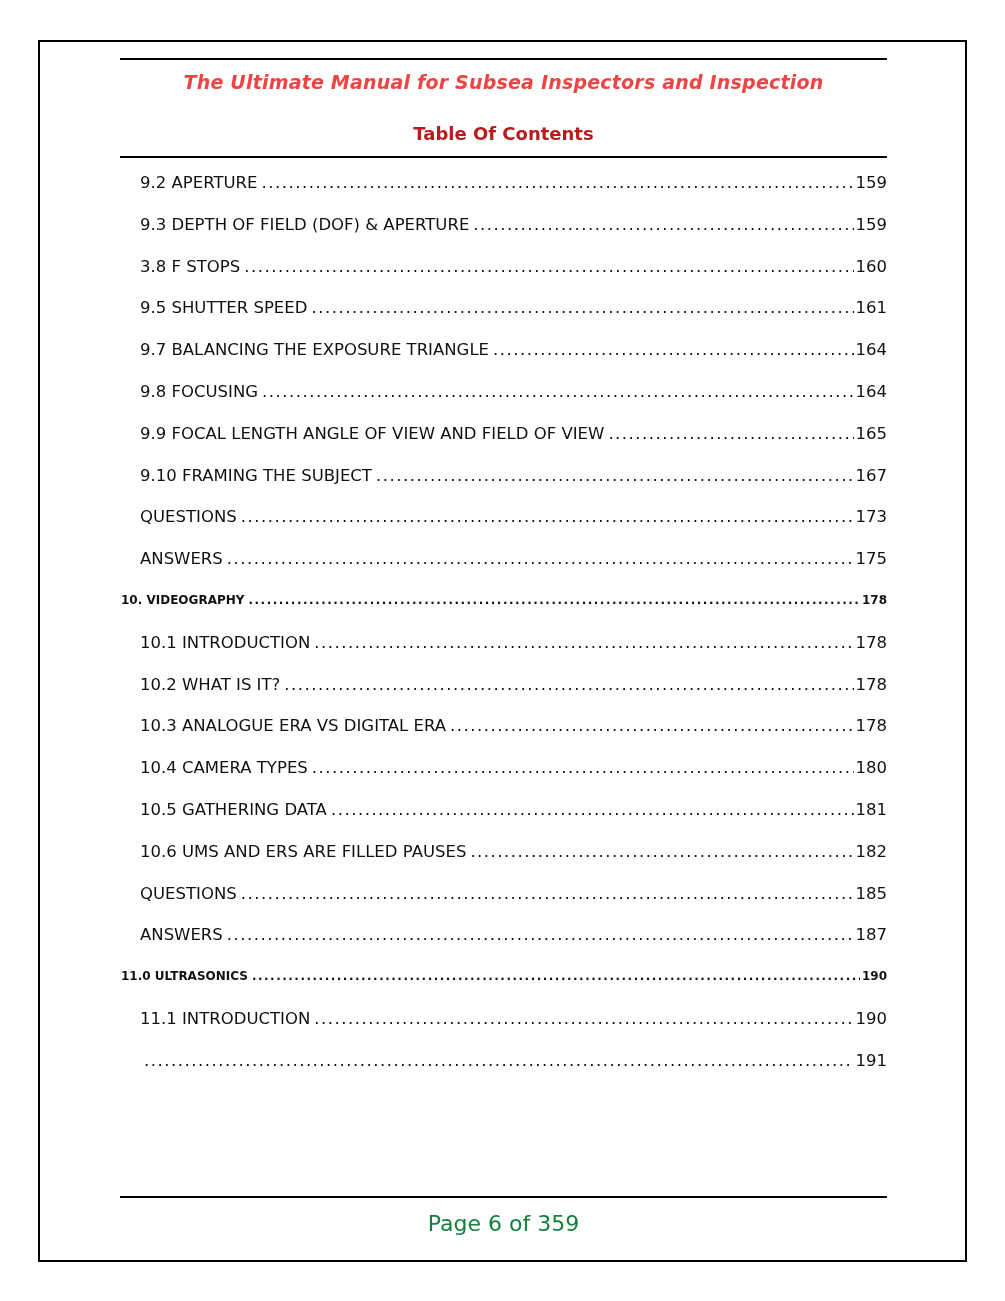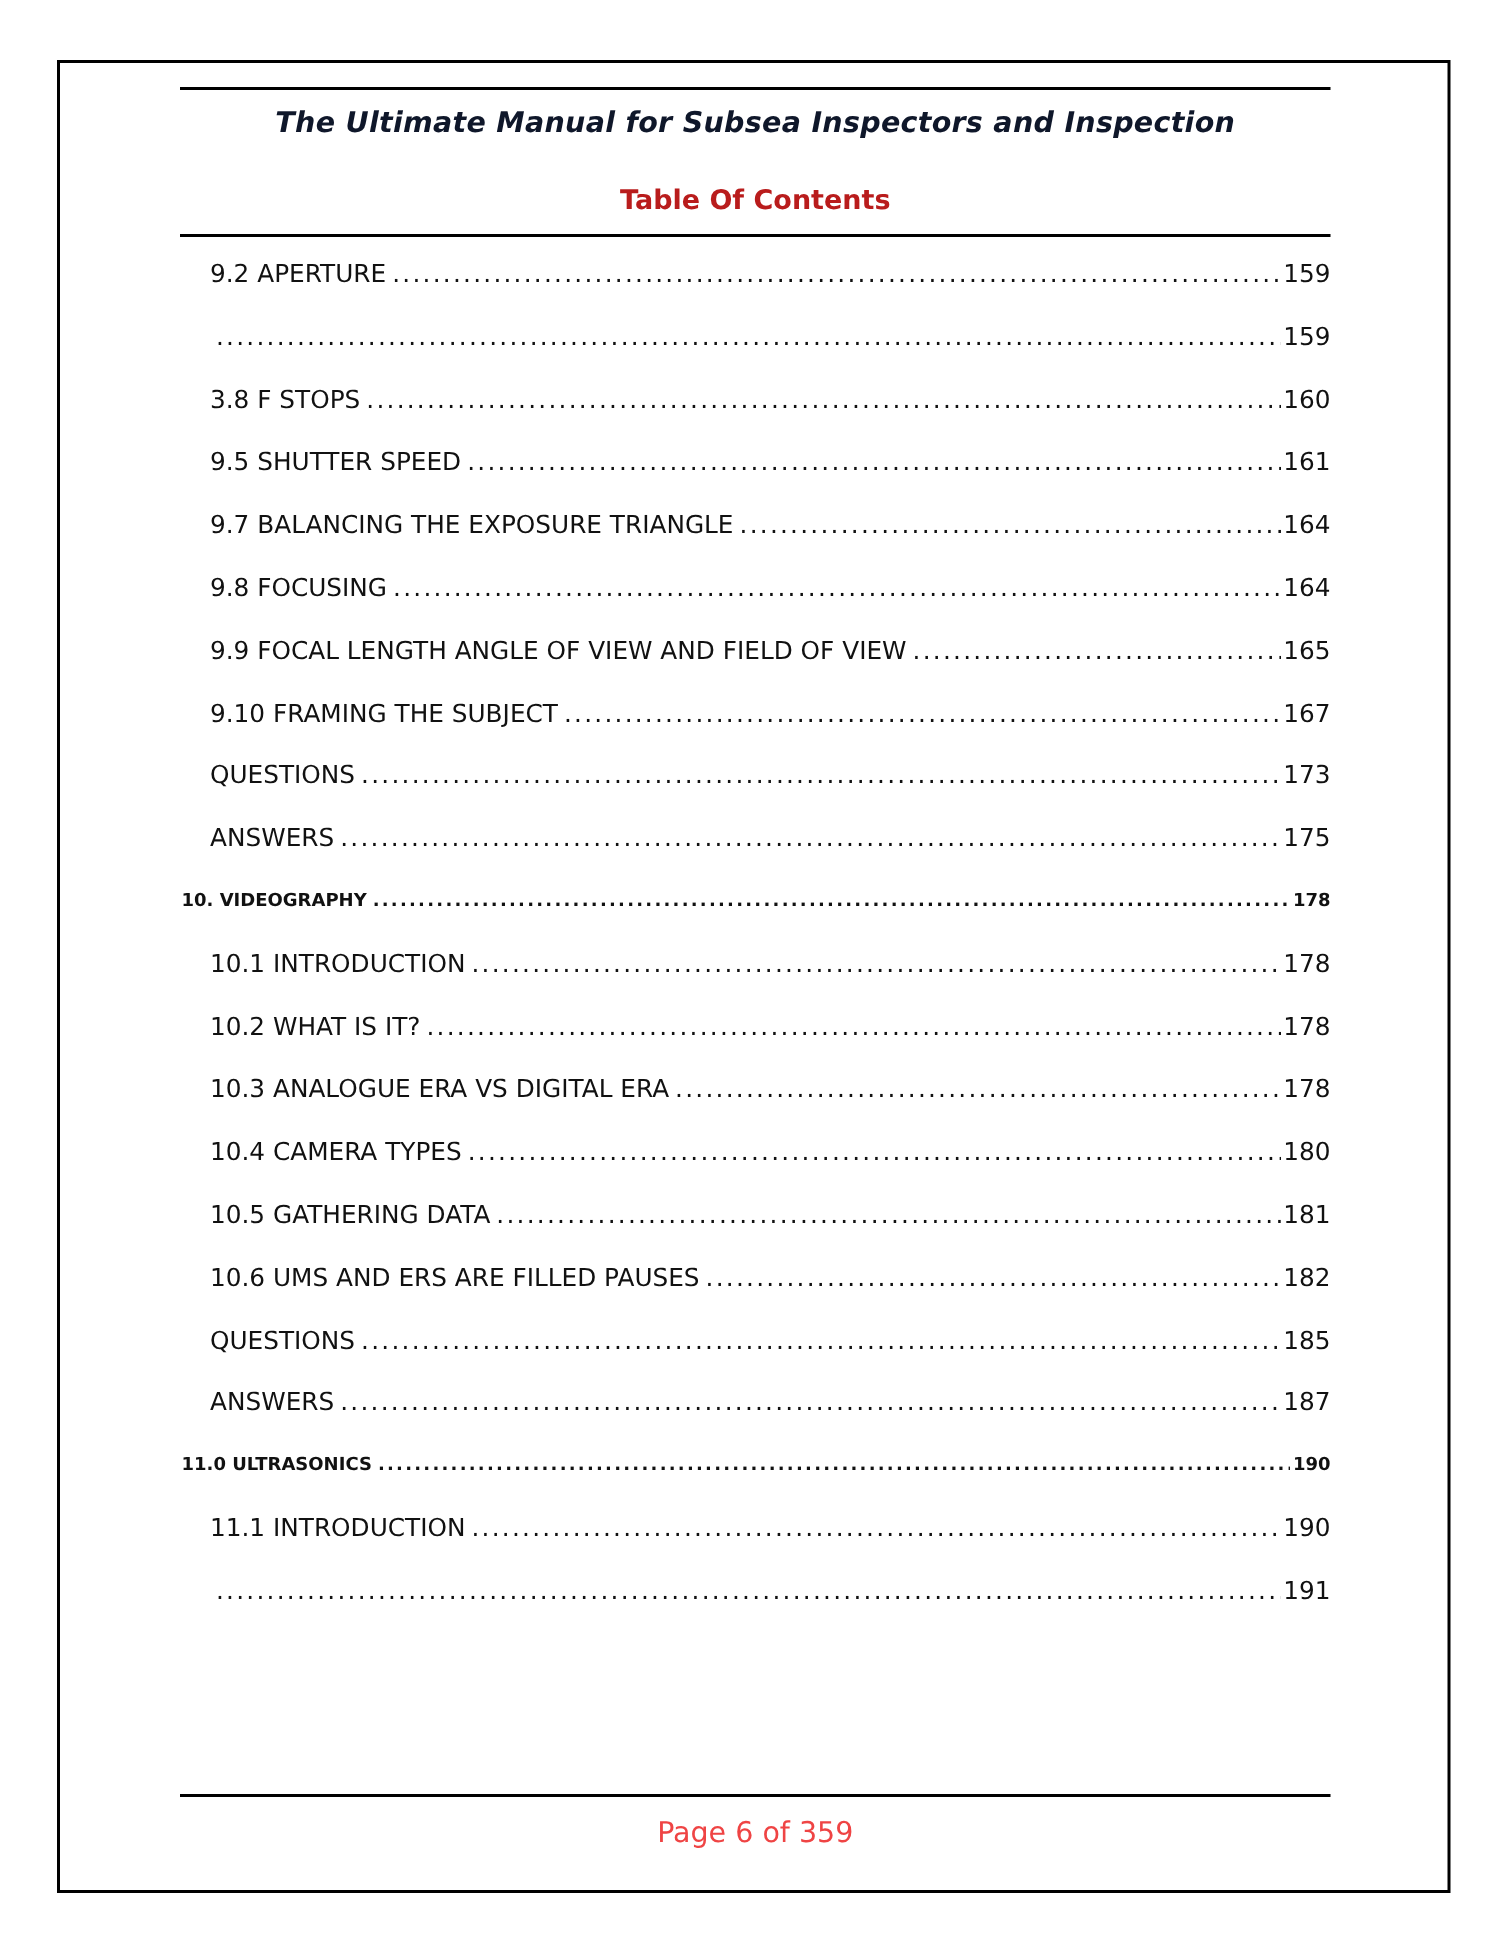--- a/index.html
+++ b/index.html
@@ -78,41 +78,42 @@
     white-space: nowrap;
   }
   .footer {
     position: absolute;
     left: 80px; right: 78px;
     top: 1154px;
   }
   .footer-label {
     margin-top: 13px;
     text-align: center;
-    font-size: 19px;
-    color: #ef4444;
+    font-size: 22px;
+    color: #15803d;
   }
 </style>
 </head>
 <body>
 
 <div class="page">
   <div class="content">
     <div class="rule rule-top"></div>
-    <h1 class="doc-title" style="color: #0f172a;">The Ultimate Manual for Subsea Inspectors and Inspection</h1>
+    <h1 class="doc-title" style="color: #ef4444;">The Ultimate Manual for Subsea Inspectors and Inspection</h1>
     <h2 class="toc-heading">Table Of Contents</h2>
     <div class="rule"></div>
     <div class="toc" id="toc-list">
   <div class="toc-row">
     <span class="toc-label">9.2 APERTURE</span>
     <span class="toc-leader"></span>
     <span class="toc-page">159</span>
   </div>
 
   <div class="toc-row">
+    <span class="toc-label">9.3 DEPTH OF FIELD (DOF) &amp; APERTURE</span>
     <span class="toc-leader"></span>
     <span class="toc-page">159</span>
   </div>
 
   <div class="toc-row">
     <span class="toc-label">3.8 F STOPS</span>
     <span class="toc-leader"></span>
     <span class="toc-page">160</span>
   </div>
 

